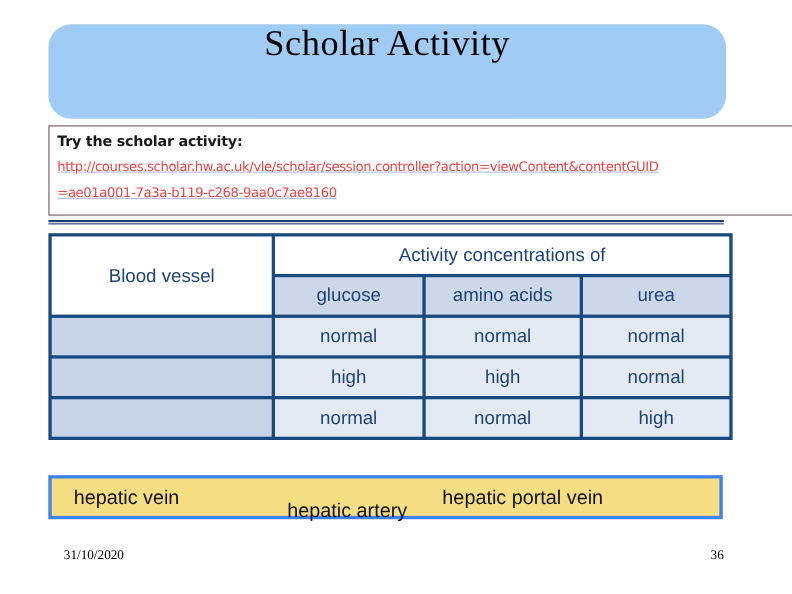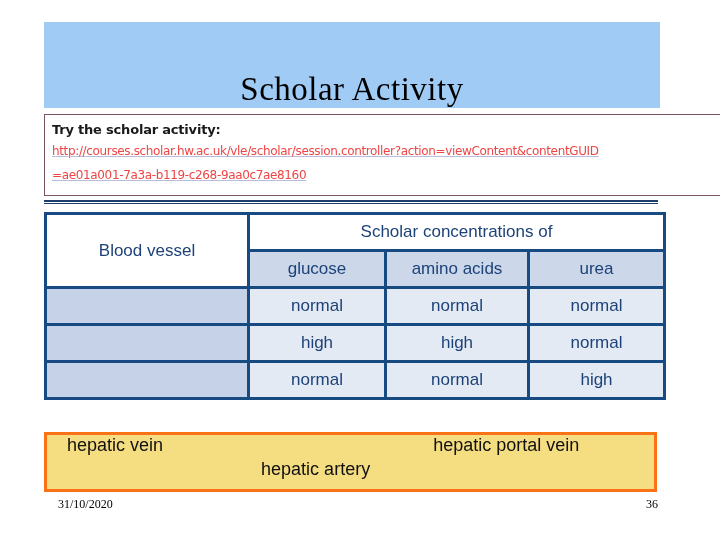--- a/index.html
+++ b/index.html
@@ -17,22 +17,23 @@
 
   
   #title-band {
     position: absolute;
     left: 44px;
     top: 22px;
     width: 616px;
     height: 86px;
     background: #9fcbf5;
     display: flex;
-    align-items: flex-end;
+    align-items: flex-start;
     justify-content: center;
+    border-radius: 21px;
   }
   #title-text {
     font-family: "Liberation Serif", serif;
     font-size: 33px;
     color: #000000;
     letter-spacing: 0.5px;
     white-space: nowrap;
   }
 
   
@@ -128,36 +129,36 @@
     background: #e4eaf4;
     font-size: 18px;
   }
 
   
   #answer-box {
     position: absolute;
     left: 44px;
     top: 432px;
     width: 613px;
-    height: 60px;
+    height: 40px;
     box-sizing: border-box;
     background: #f5dd81;
-    border: 3px solid #f97316;
+    border: 3px solid #3b82f6;
     display: flex;
-    align-items: flex-start;
+    align-items: center;
   }
   .answer-term {
     font-family: "Liberation Sans", sans-serif;
     font-size: 18px;
     color: #111111;
     white-space: nowrap;
   }
   #answer-term-0 { margin-left: 20px; }
   #answer-term-1 { margin-left: 98px; margin-top: 24px; }
-  #answer-term-2 { margin-left: 63px; }
+  #answer-term-2 { margin-left: 32px; }
 
   
   #footer {
     position: absolute;
     left: 0;
     top: 494px;
     width: 720px;
     height: 40px;
     font-family: "Liberation Serif", serif;
     font-size: 12px;
@@ -201,21 +202,21 @@
 <table id="concentration-table">
   <colgroup>
     <col style="width:200px">
     <col style="width:134px">
     <col style="width:140px">
     <col style="width:133px">
   </colgroup>
   <tbody>
     <tr>
       <td class="vessel-head" rowspan="2">Blood vessel</td>
-      <td class="group-head" colspan="3">Scholar concentrations of</td>
+      <td class="group-head" colspan="3">Activity concentrations of</td>
     </tr>
     <tr>
       <td class="sub-head">glucose</td>
       <td class="sub-head">amino acids</td>
       <td class="sub-head">urea</td>
     </tr>
 
     <tr>
       <td class="vessel-blank"></td>
       <td class="value-cell">normal</td>

